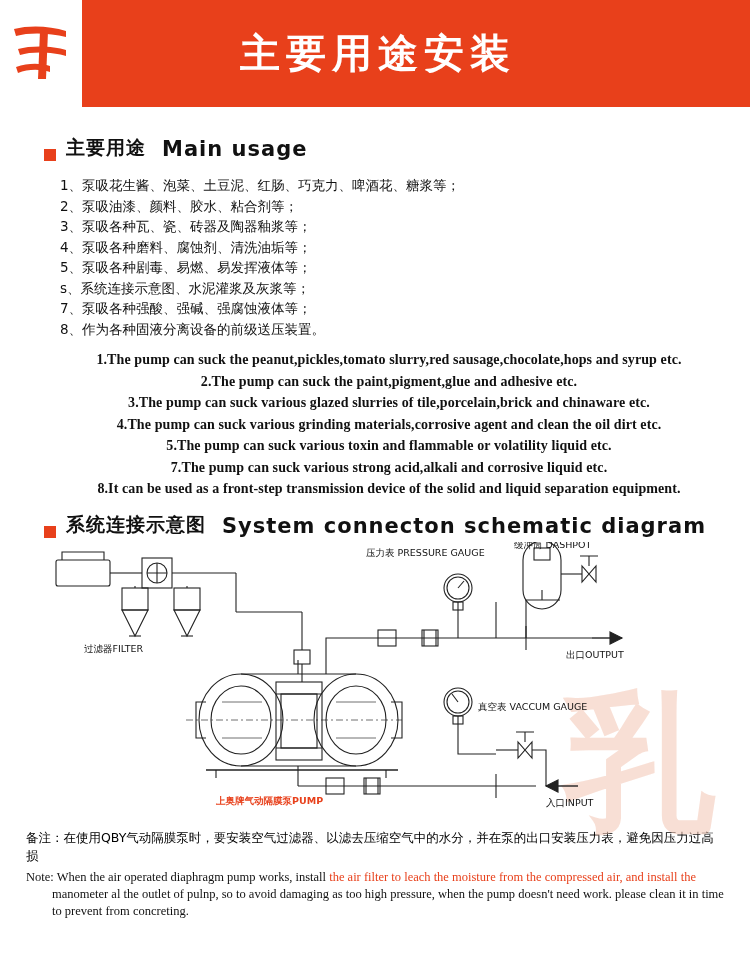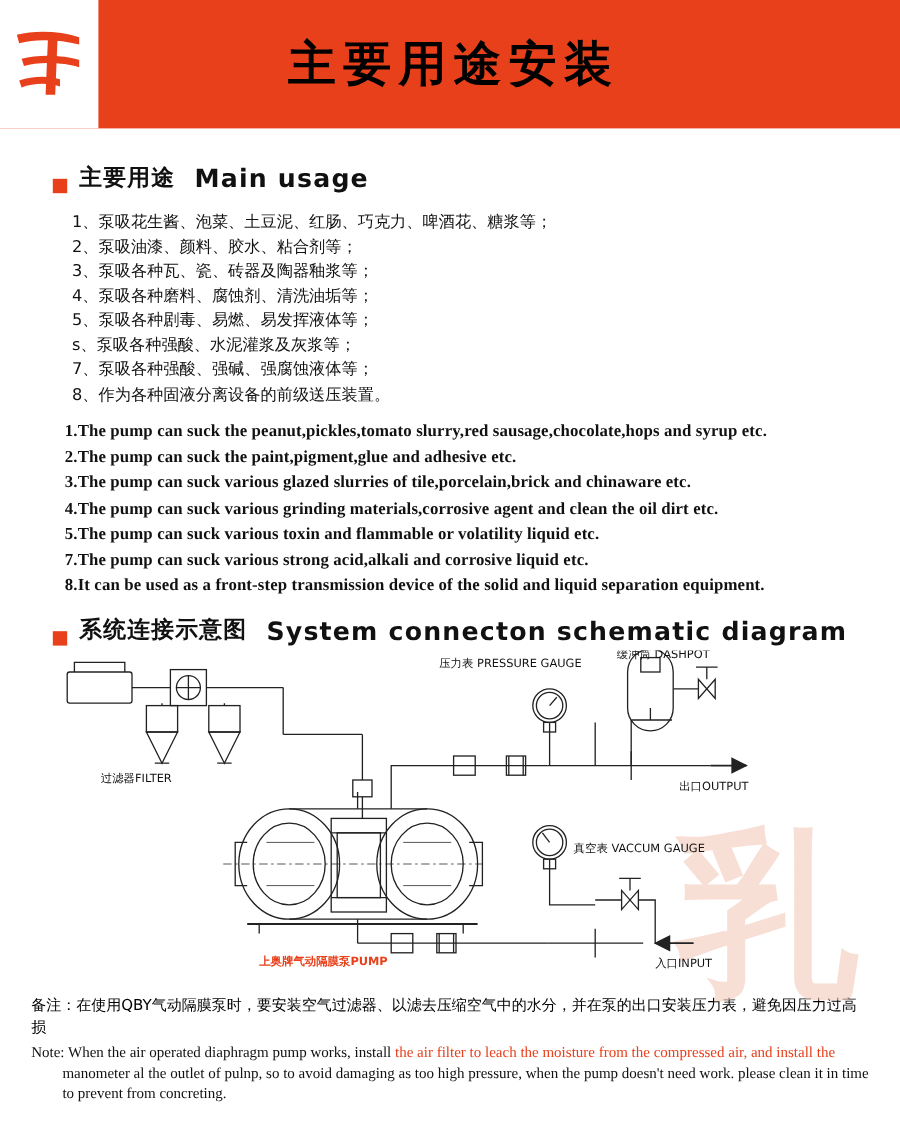--- a/index.html
+++ b/index.html
@@ -25,21 +25,21 @@
     display:flex;align-items:center;justify-content:center;
     flex:0 0 auto;
   }
   .logo-mark{
     width:62px;height:62px;
     position:relative;
   }
   .header-title{
     flex:1;
     text-align:center;
-    color:#000000;
+    color:#ffffff;
     font-family:Liberation Sans, sans-serif;
     font-weight:bold;
     font-size:40px;
     letter-spacing:6px;
     padding-right:76px;
   }
   
   .content{
     padding:16px 26px 0 26px;
   }
@@ -85,20 +85,21 @@
     list-style:none;
   }
   .en-list li{
     font-family:"Liberation Serif", serif;
     font-weight:bold;
     font-size:14px;
     line-height:21.5px;
     color:#111;
     white-space:nowrap;
     letter-spacing:0.1px;
+    text-align:center;
   }
   
   .diagram-wrap{
     position:relative;
     width:100%;
     height:285px;
     margin-top:4px;
   }
   .diagram-wrap svg{position:absolute;top:0;left:0;}
   .wm{
@@ -154,21 +155,21 @@
     <span class="sec-cn">主要用途</span>
     <span class="sec-en">Main usage</span>
   </div>
 
   <ul class="cn-list">
     <li>1、泵吸花生酱、泡菜、土豆泥、红肠、巧克力、啤酒花、糖浆等；</li>
     <li>2、泵吸油漆、颜料、胶水、粘合剂等；</li>
     <li>3、泵吸各种瓦、瓷、砖器及陶器釉浆等；</li>
     <li>4、泵吸各种磨料、腐蚀剂、清洗油垢等；</li>
     <li>5、泵吸各种剧毒、易燃、易发挥液体等；</li>
-    <li>s、泵吸各种强酸、水泥灌浆及灰浆等；</li>
+    <li>s、系统连接示意图、水泥灌浆及灰浆等；</li>
     <li>7、泵吸各种强酸、强碱、强腐蚀液体等；</li>
     <li>8、作为各种固液分离设备的前级送压装置。</li>
   </ul>
 
   <ul class="en-list">
     <li>1.The pump can suck the peanut,pickles,tomato slurry,red sausage,chocolate,hops and syrup etc.</li>
     <li>2.The pump can suck the paint,pigment,glue and adhesive etc.</li>
     <li>3.The pump can suck various glazed slurries of tile,porcelain,brick and chinaware etc.</li>
     <li>4.The pump can suck various grinding materials,corrosive agent and clean the oil dirt etc.</li>
     <li>5.The pump can suck various toxin and flammable or volatility liquid etc.</li>

